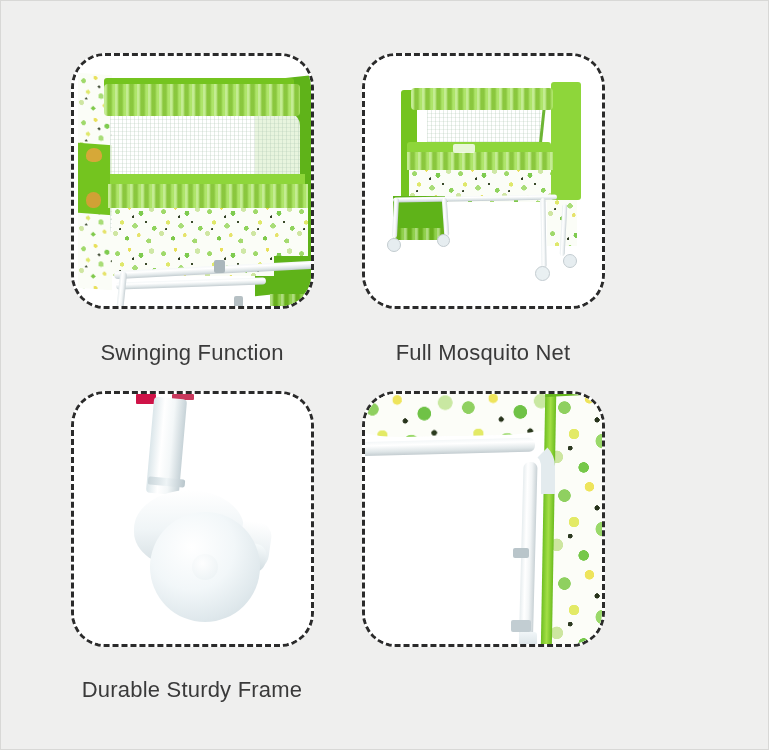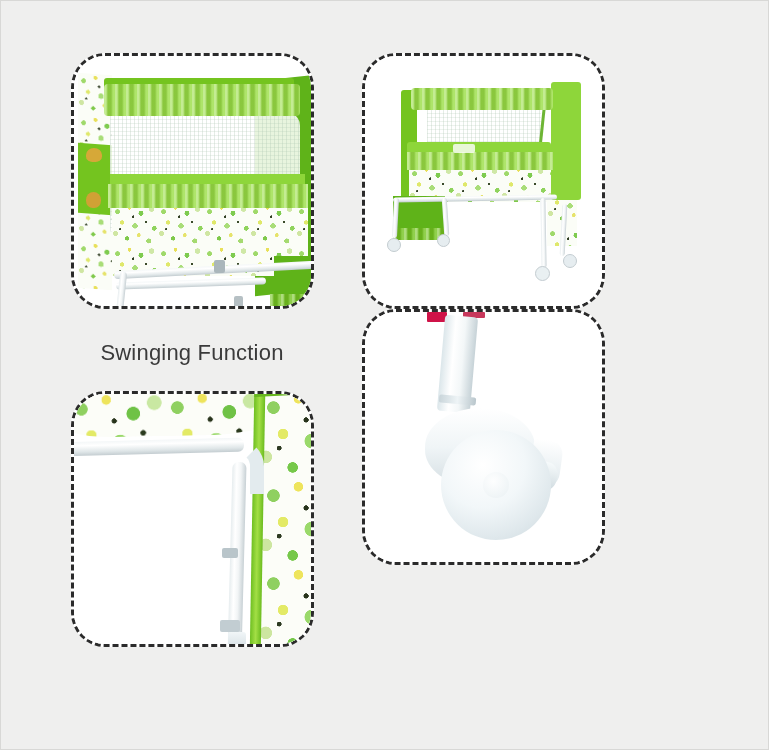--- a/index.html
+++ b/index.html
@@ -266,20 +266,21 @@
         <div class="c2-leg3 tube-v"></div>
         <div class="c2-leg4 tube-v"></div>
         <div class="c2-wh1"></div>
         <div class="c2-wh2"></div>
         <div class="c2-wh3"></div>
         <div class="c2-wh4"></div>
       </div>
     </div>
 
     <div class="caption">Swinging Function</div>
+    <div class="caption">Full Mosquito Net</div>
 
     <div class="card">
       <div class="photo">
         <div class="c3-red"></div>
         <div class="c3-red2"></div>
         <div class="c3-stem"></div>
         <div class="c3-stemband"></div>
         <div class="c3-yoke"></div>
         <div class="c3-lever"></div>
         <div class="c3-lever2"></div>
@@ -296,15 +297,16 @@
         <div class="c4-piping2"></div>
         <div class="c4-hbar tube"></div>
         <div class="c4-elbow"></div>
         <div class="c4-vbar tube-v"></div>
         <div class="c4-clamp1"></div>
         <div class="c4-clamp2"></div>
         <div class="c4-foot"></div>
       </div>
     </div>
 
+    <div class="caption">Durable Sturdy Frame</div>
 
   </div>
 </div>
 
 </body></html>

